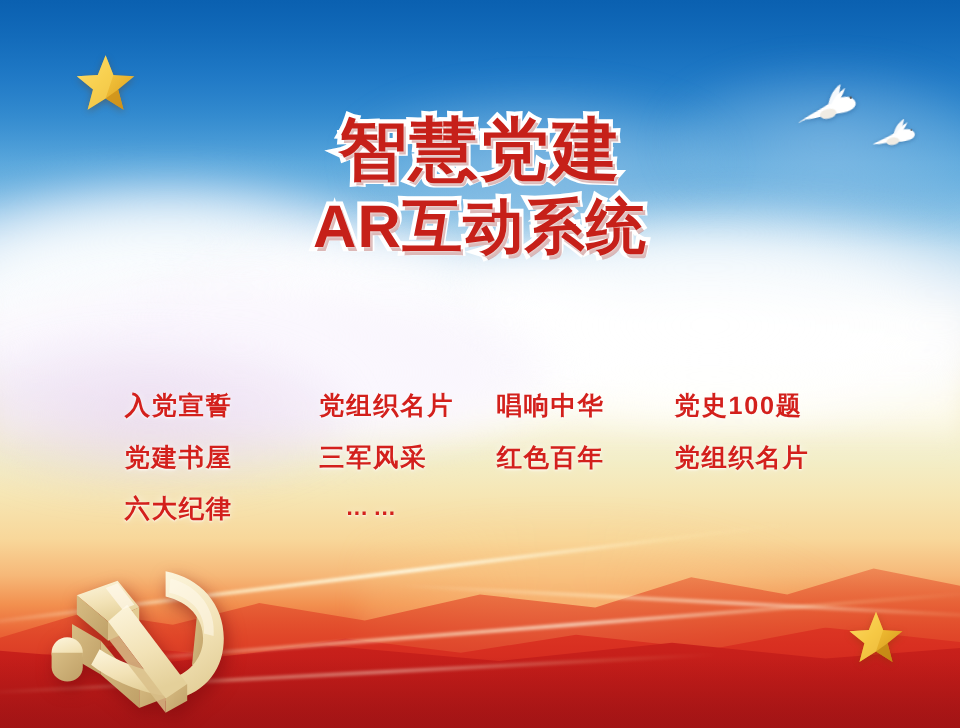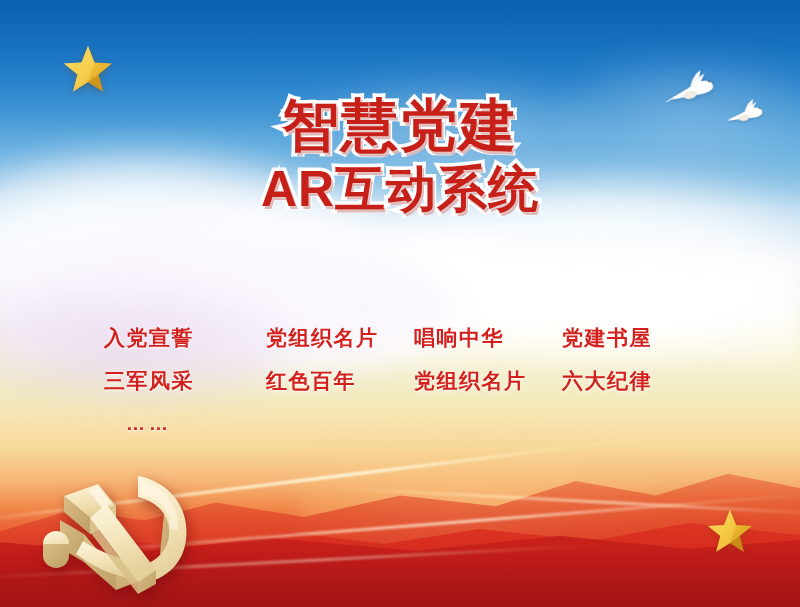--- a/index.html
+++ b/index.html
@@ -313,20 +313,21 @@
 
   <div class="titles">
     <span class="title-line" id="title-main">智慧党建</span>
     <span class="title-line" id="title-sub">AR互动系统</span>
   </div>
 
   <div class="menu" id="menu-grid">
       <div class="menu-item">入党宣誓</div>
       <div class="menu-item">党组织名片</div>
       <div class="menu-item">唱响中华</div>
+      <div class="menu-item">党史100题</div>
       <div class="menu-item">党建书屋</div>
       <div class="menu-item">三军风采</div>
       <div class="menu-item">红色百年</div>
       <div class="menu-item">党组织名片</div>
       <div class="menu-item">六大纪律</div>
       <div class="menu-item ellipsis">……</div>
       <div class="menu-item blank"></div>
     </div>
 
 </div>

